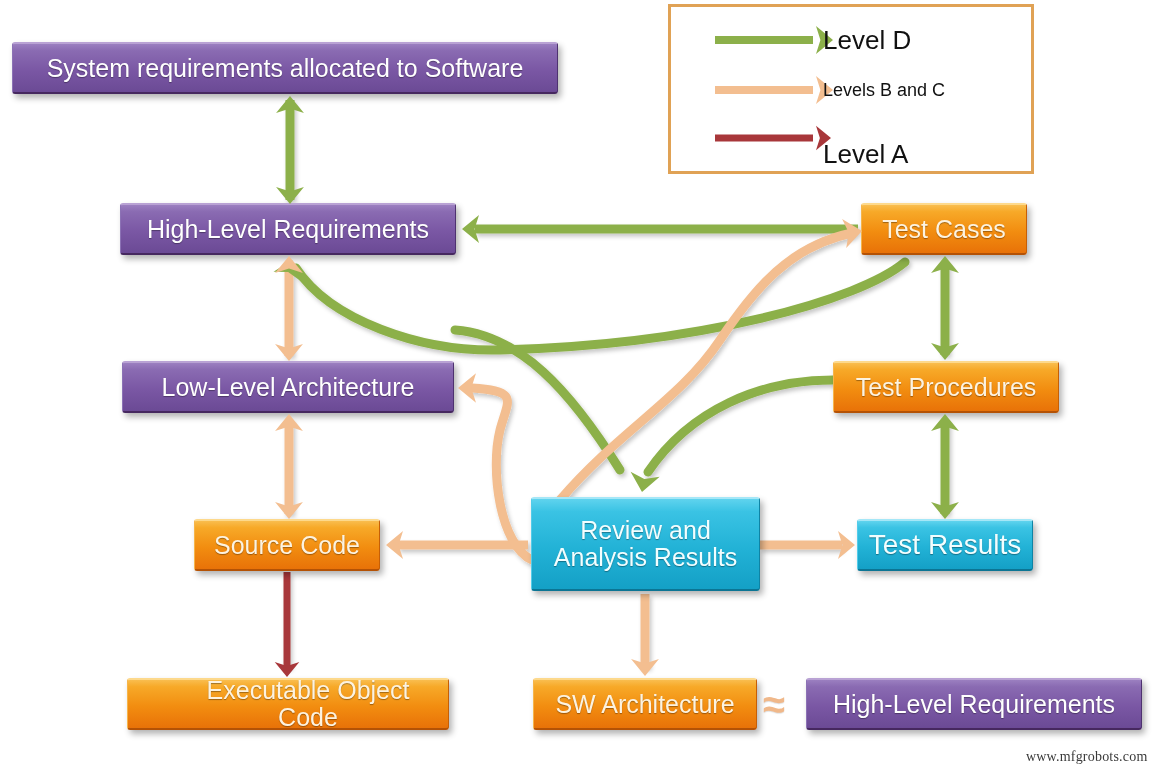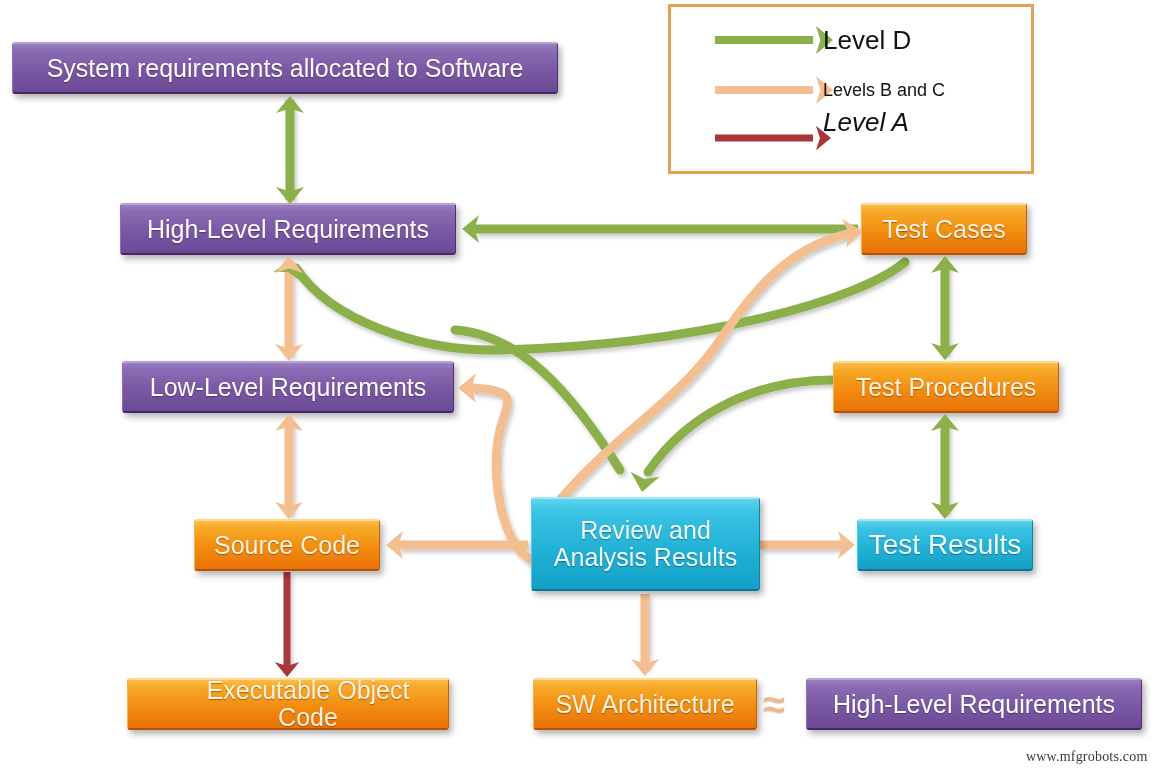--- a/index.html
+++ b/index.html
@@ -82,21 +82,21 @@
   </svg>
 
   <div id="nodes">
       <div class="box purple" style="left: 12px; top: 42px; width: 546px; height: 52px; font-size: 25px;">
         <span class="lbl" style="white-space: pre-line;">System requirements allocated to Software</span>
       </div>
       <div class="box purple" style="left: 120px; top: 203px; width: 336px; height: 52px; font-size: 25px;">
         <span class="lbl" style="white-space: pre-line;">High-Level Requirements</span>
       </div>
       <div class="box purple" style="left: 122px; top: 361px; width: 332px; height: 52px; font-size: 25px;">
-        <span class="lbl" style="white-space: pre-line;">Low-Level Requirements</span>
+        <span class="lbl" style="white-space: pre-line;">Low-Level Architecture</span>
       </div>
       <div class="box orange" style="left: 194px; top: 519px; width: 186px; height: 52px; font-size: 25px;">
         <span class="lbl" style="white-space: pre-line;">Source Code</span>
       </div>
       <div class="box orange" style="left: 127px; top: 678px; width: 322px; height: 52px; font-size: 25px; padding-left: 40px;">
         <span class="lbl" style="white-space: pre-line;">Executable Object Code</span>
       </div>
       <div class="box cyan" style="left: 531px; top: 497px; width: 229px; height: 94px; font-size: 25px;">
         <span class="lbl" style="white-space: pre-line;">Review and
 Analysis Results</span>
@@ -197,21 +197,21 @@
           <polygon points="0,0 -15,-12.299999999999999 -11.1,0 -15,12.299999999999999" fill="#A8373A" transform="translate(140,131)"></polygon>
         </g>
       </svg>
     <div id="legend-labels">
         <div class="leg-row" style="left: 152px; top: 16px; height: 34px;">
           <span class="leg-text" style="font-size: 26px;">Level D</span>
         </div>
         <div class="leg-row" style="left: 152px; top: 66px; height: 34px;">
           <span class="leg-text" style="font-size: 18px;">Levels B and C</span>
         </div>
-        <div class="leg-row" style="left: 152px; top: 98px; height: 34px; font-style: italic;">
+        <div class="leg-row" style="left: 152px; top: 130px; height: 34px;">
           <span class="leg-text" style="font-size: 26px;">Level A</span>
         </div>
       </div>
   </div>
 
   <div id="watermark" style="left: 1026px; top: 749px; font-size: 14px;">www.mfgrobots.com</div>
 
 </div>
 
 </body></html>

